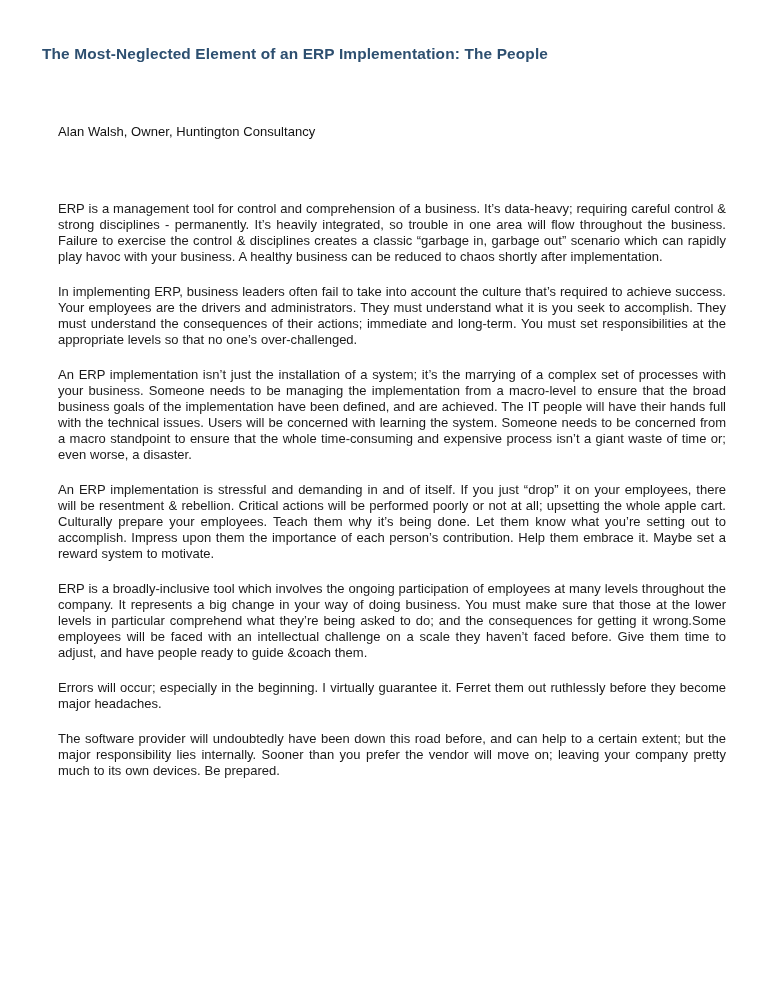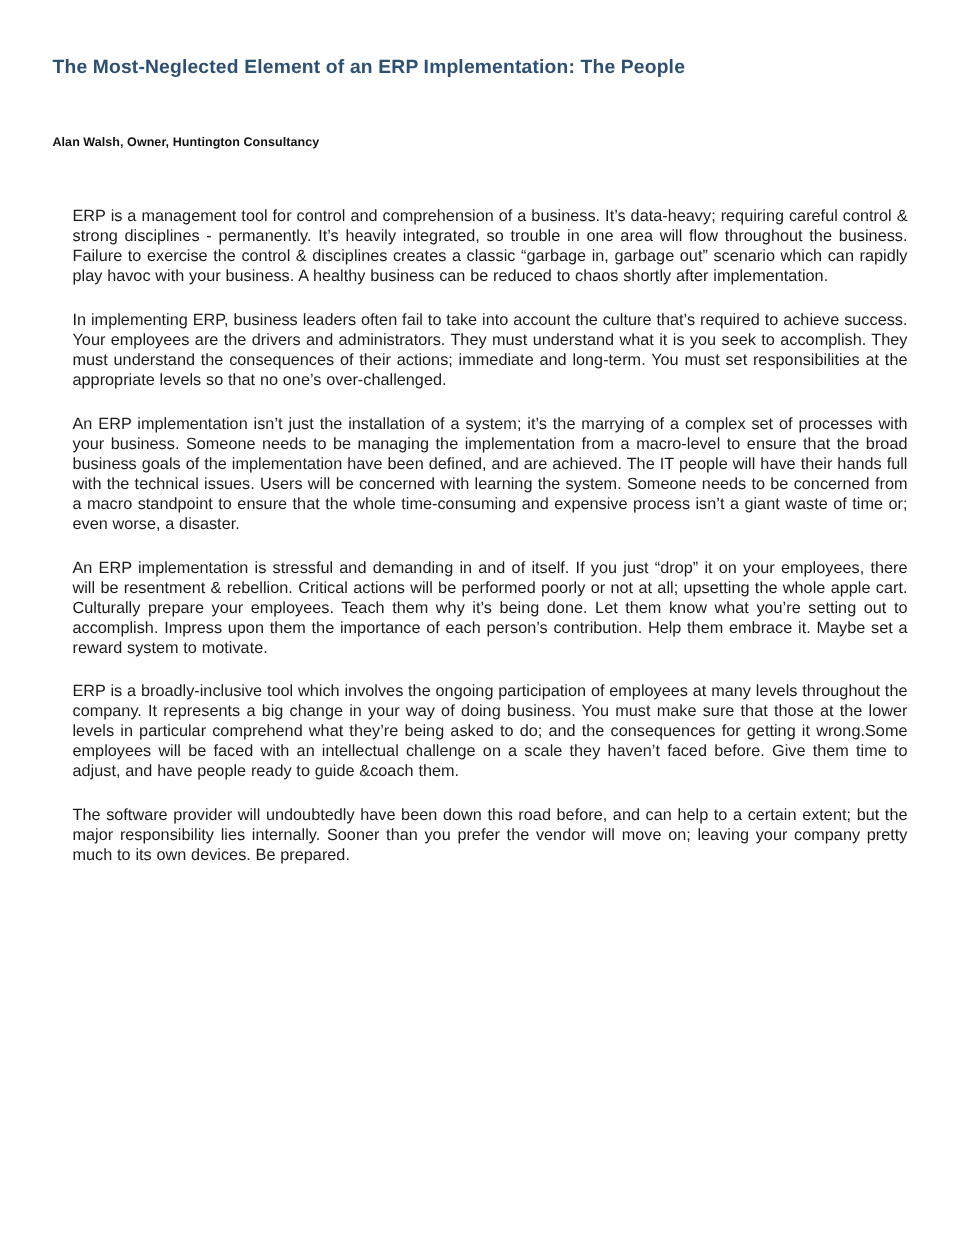--- a/index.html
+++ b/index.html
@@ -28,24 +28,24 @@
   .doc-title {
     font-size: 15.4px;
     font-weight: bold;
     color: #2d4f70;
     letter-spacing: 0.15px;
     margin: 0;
     padding-top: 44px;
     line-height: 1.25;
   }
   .byline {
-    font-size: 10px;
-    font-weight: bold;
+    font-size: 13px;
+    font-weight: normal;
     color: #111111;
-    margin: 0;
+    margin: 16px;
     padding-top: 45px;
     letter-spacing: 0.05px;
     line-height: 1.3;
   }
   .body-block {
     padding-top: 44px;
   }
   p.para {
     font-size: 13px;
     line-height: 16px;
@@ -70,17 +70,18 @@
     <h1 class="doc-title">The Most-Neglected Element of an ERP Implementation: The People</h1>
 
     <p class="byline">Alan Walsh, Owner, Huntington Consultancy</p>
 
     <div class="body-block">
       <p class="para">ERP is a management tool for control and comprehension of a business.  It’s data-heavy; requiring careful control &amp; strong disciplines - permanently. It’s heavily integrated, so trouble in one area will flow throughout the business. Failure to exercise the control &amp; disciplines creates a classic “garbage in, garbage out” scenario which can rapidly play havoc with your business. A healthy business can be reduced to chaos shortly after implementation.</p>
       <p class="para">In implementing ERP, business leaders often fail to take into account the culture that’s required to achieve success. Your employees are the drivers and administrators. They must understand what it is you seek to accomplish. They must understand the consequences of their actions; immediate and long-term. You must set responsibilities at the appropriate levels so that no one’s over-challenged.</p>
       <p class="para">An ERP implementation isn’t just the installation of a system; it’s the marrying of a complex set of processes with your business.  Someone needs to be managing the implementation from a macro-level to ensure that the broad business goals of the implementation have been defined, and are achieved. The IT people will have their hands full with the technical issues. Users will be concerned with learning the system. Someone needs to be concerned from a macro standpoint to ensure that the whole time-consuming and expensive process isn’t a giant waste of time or; even worse, a disaster.</p>
       <p class="para">An ERP implementation is stressful and demanding in and of itself. If you just “drop” it on your employees, there will be resentment &amp; rebellion. Critical actions will be performed poorly or not at all; upsetting the whole apple cart.  Culturally prepare your employees. Teach them why it’s being done. Let them know what you’re setting out to accomplish. Impress upon them the importance of each person’s contribution. Help them embrace it. Maybe set a reward system to motivate.</p>
       <p class="para">ERP is a broadly-inclusive tool which involves the ongoing participation of employees at many levels throughout the company. It represents a big change in your way of doing business. You must make sure that those at the lower levels in particular comprehend what they’re being asked to do; and the consequences for getting it wrong.Some employees will be faced with an intellectual challenge on a scale they haven’t faced before. Give them time to adjust, and have people ready to guide &amp;coach them.</p>
+      <p class="para">Errors will occur; especially in the beginning. I virtually guarantee it. Ferret them out ruthlessly before they become major headaches.</p>
       <p class="para">The software provider will undoubtedly have been down this road before, and can help to a certain extent; but the major responsibility lies internally. Sooner than you prefer the vendor will move on; leaving your company pretty much to its own devices. Be prepared.</p>
     </div>
 
   </div>
 </div>
 
 </body></html>

